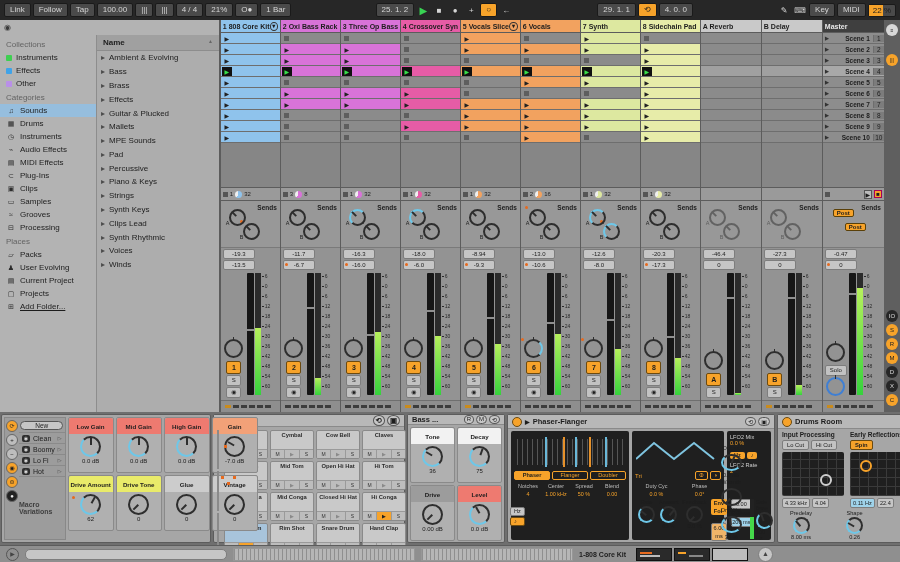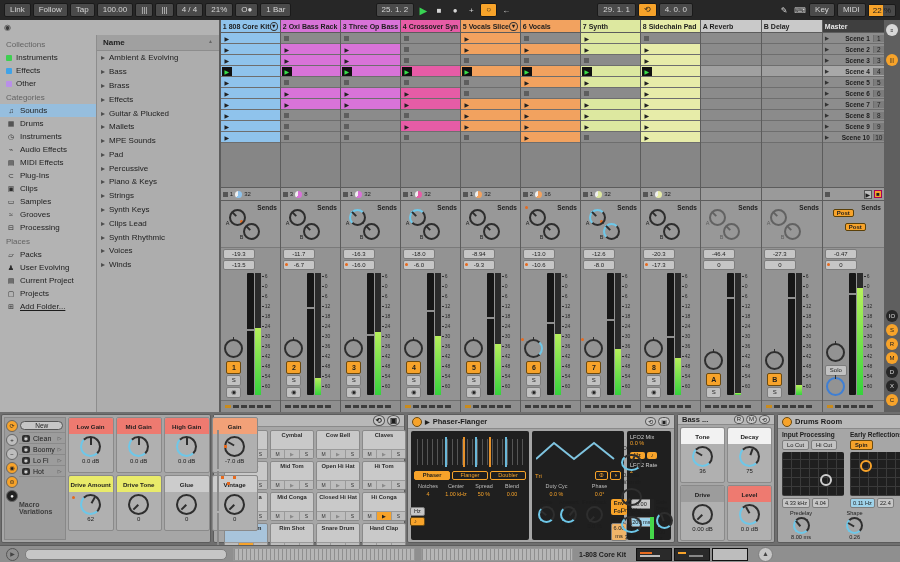--- a/index.html
+++ b/index.html
@@ -1610,20 +1610,55 @@
               <div class="padbtns">
                 <span>M</span>
                 <span class="play">▶</span>
                 <span>S</span>
               </div>
             </div>
           </div>
       </div>
     </div>
 
+    <div class="device" id="bassdev" style="width:100px">
+      <div class="dtitle">
+        <span>Bass ...</span>
+        <span class="dico">
+          <span class="pill" style="border-radius:50%;padding:0 2px;">R</span>
+          <span class="pill" style="padding:0 2px;">M</span>
+          <span class="pill" style="border-radius:50%;padding:0 2px;">⟲</span>
+        </span>
+      </div>
+      <div class="dbody">
+        <div class="macrogrid" id="bass-macros" style="grid-template-columns:repeat(2,45px);">
+            <div class="macro">
+              <div class="mlabel" style="background: rgb(242, 242, 242);">Tone</div>
+              <span class="knob arc" style="--rot: -60deg;"></span>
+              <span class="mval">36</span>
+            </div>
+            <div class="macro">
+              <div class="mlabel" style="background: rgb(242, 242, 242);">Decay</div>
+              <span class="knob arc" style="--rot: 20deg;"></span>
+              <span class="mval">75</span>
+            </div>
+            <div class="macro">
+              <div class="mlabel" style="background: rgb(156, 156, 156);">Drive</div>
+              <span class="knob" style="--rot: -135deg;"></span>
+              <span class="mval">0.00 dB</span>
+            </div>
+            <div class="macro">
+              <div class="mlabel" style="background: rgb(238, 122, 112);">Level</div>
+              <span class="knob arc" style="--rot: -30deg;"></span>
+              <span class="mval">0.0 dB</span>
+            </div>
+          </div>
+      </div>
+    </div>
+
     <div class="device" id="phaser">
       <div class="dtitle">
         <span class="oncirc"></span>
         <span style="font-size:6px;">▶</span>
         <span>Phaser-Flanger</span>
         <span class="dico">
           <span class="pill" style="border-radius:50%;padding:0 2px;">⟲</span>
           <span class="pill" style="padding:0 2px;">▣</span>
         </span>
       </div>
@@ -1718,55 +1753,20 @@
           <span class="knob arc" style="--rot:25deg"></span>
           <span>0.0 dB</span>
           <span>Warmth</span>
           <span class="knob" style="--rot:-135deg"></span>
           <span>Dry/Wet</span>
           <span class="knob arc" style="--rot:-10deg"></span>
           <span>34 %</span>
         </div>
         <div id="phmeter">
             <i></i>
-          </div>
-      </div>
-    </div>
-
-    <div class="device" id="bassdev" style="width:100px">
-      <div class="dtitle">
-        <span>Bass ...</span>
-        <span class="dico">
-          <span class="pill" style="border-radius:50%;padding:0 2px;">R</span>
-          <span class="pill" style="padding:0 2px;">M</span>
-          <span class="pill" style="border-radius:50%;padding:0 2px;">⟲</span>
-        </span>
-      </div>
-      <div class="dbody">
-        <div class="macrogrid" id="bass-macros" style="grid-template-columns:repeat(2,45px);">
-            <div class="macro">
-              <div class="mlabel" style="background: rgb(242, 242, 242);">Tone</div>
-              <span class="knob arc" style="--rot: -60deg;"></span>
-              <span class="mval">36</span>
-            </div>
-            <div class="macro">
-              <div class="mlabel" style="background: rgb(242, 242, 242);">Decay</div>
-              <span class="knob arc" style="--rot: 20deg;"></span>
-              <span class="mval">75</span>
-            </div>
-            <div class="macro">
-              <div class="mlabel" style="background: rgb(156, 156, 156);">Drive</div>
-              <span class="knob" style="--rot: -135deg;"></span>
-              <span class="mval">0.00 dB</span>
-            </div>
-            <div class="macro">
-              <div class="mlabel" style="background: rgb(238, 122, 112);">Level</div>
-              <span class="knob arc" style="--rot: -30deg;"></span>
-              <span class="mval">0.0 dB</span>
-            </div>
           </div>
       </div>
     </div>
 
     <div class="device" id="room">
       <div class="dtitle">
         <span class="oncirc"></span>
         <span>Drums Room</span>
       </div>
       <div class="dbody">

